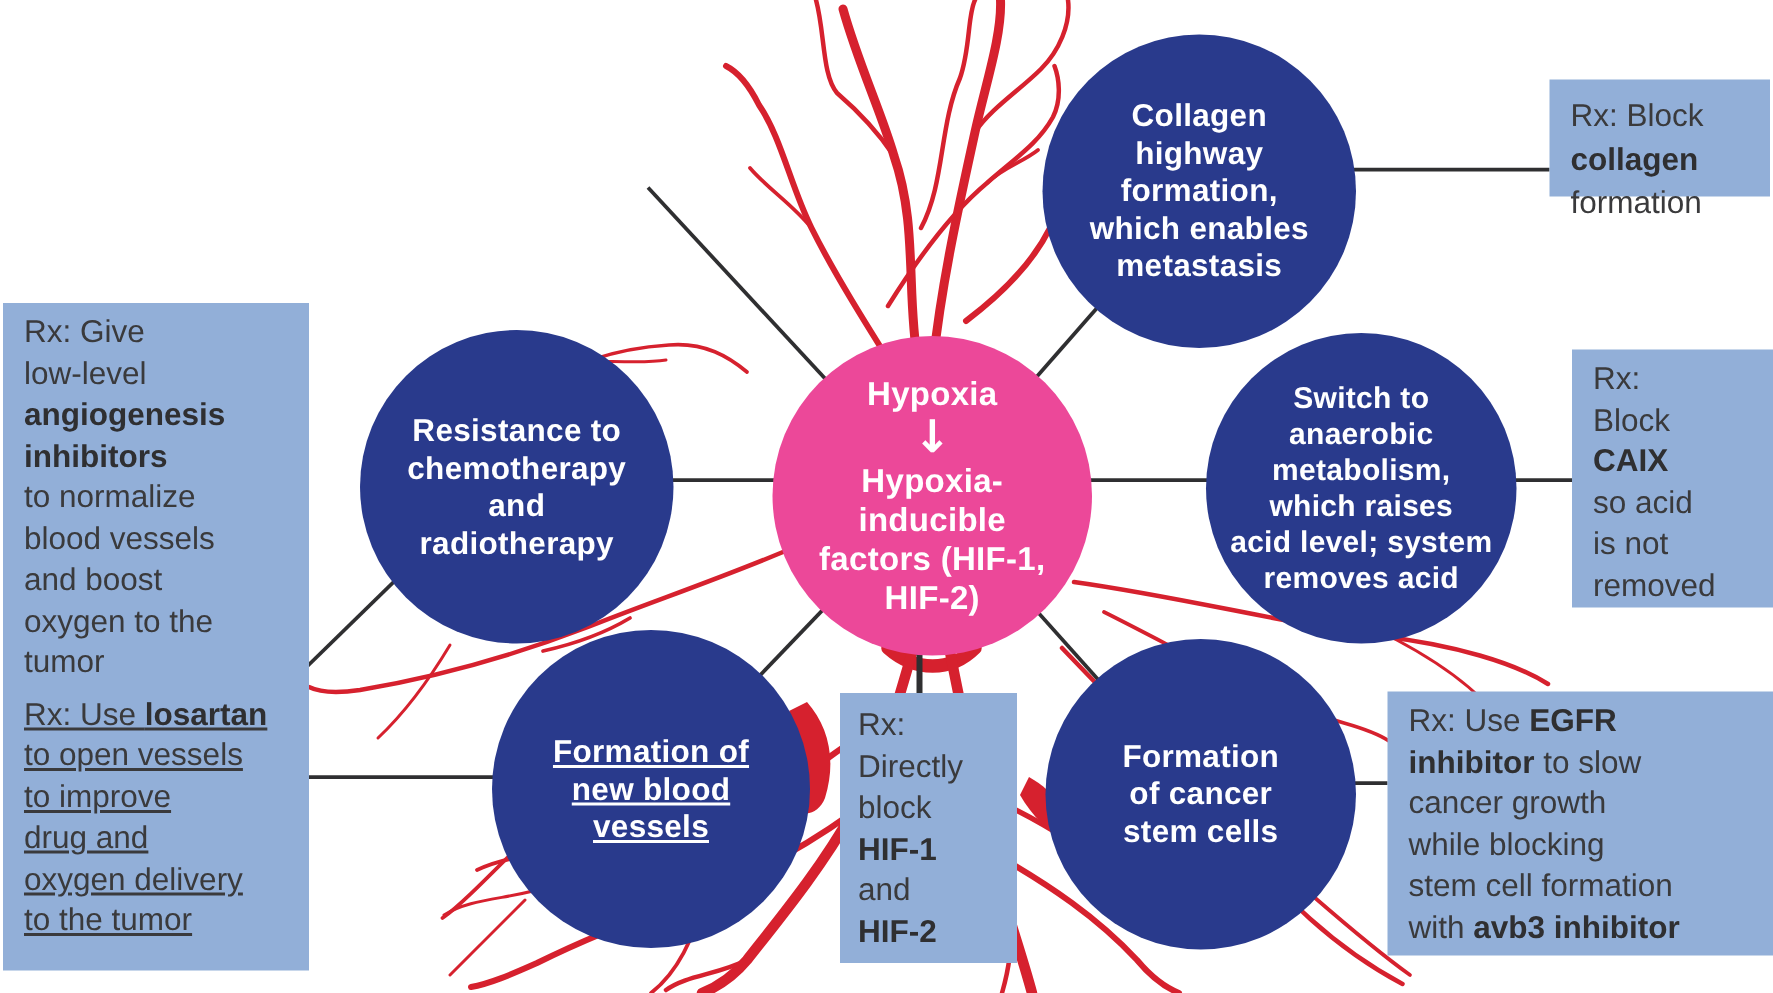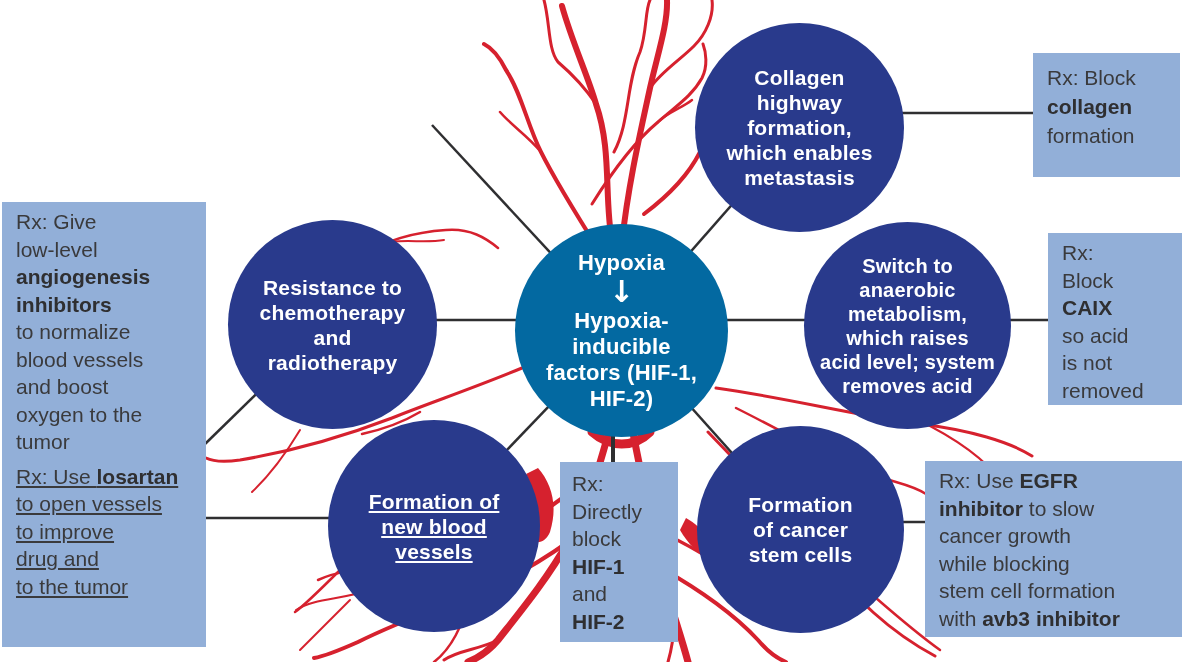--- a/index.html
+++ b/index.html
@@ -10,21 +10,21 @@
   #art{position:absolute;left:0;top:0;z-index:1;}
   .circle{
     position:absolute;border-radius:50%;background:#293A8C;color:#ffffff;
     display:flex;align-items:center;justify-content:center;text-align:center;
     z-index:3;
   }
   .ctext{
     white-space:pre-line;font-weight:700;font-size:21px;line-height:25px;
     letter-spacing:.2px;
   }
-  .circle.red{background:#0369a1;}
+  .circle.red{background:#ec4899;}
   .center-stack{display:flex;flex-direction:column;align-items:center;gap:2px;}
   .center-stack .ctext{font-size:22px;line-height:26px;}
   .arrow{
     font-family:"DejaVu Sans",sans-serif;font-size:30px;line-height:28px;
     font-weight:700;color:#fff;
   }
   .box{
     position:absolute;background:#92AFD8;color:#3A3A3C;z-index:3;
     font-size:21px;line-height:27.5px;padding:6px 14px;box-sizing:border-box;
   }
@@ -121,39 +121,39 @@
 of cancer
 stem cells</div>
   </div>
 
   <div class="circle" style="left:328px;top:420px;width:212px;height:212px;text-decoration:underline;">
     <div class="ctext">Formation of
 new blood
 vessels</div>
   </div>
 
-  <div class="circle" style="left:228px;top:220px;width:209px;height:209px;align-items:center;">
+  <div class="circle" style="left:240px;top:220px;width:209px;height:209px;align-items:center;">
     <div class="ctext">Resistance to
 chemotherapy
 and
 radiotherapy</div>
   </div>
 
   <div class="circle red" style="left:515px;top:224px;width:213px;height:213px;">
     <div class="center-stack">
       <div class="ctext">Hypoxia</div>
       <div class="arrow">↓</div>
       <div class="ctext">Hypoxia-
 inducible
 factors (HIF-1,
 HIF-2)</div>
     </div>
   </div>
 
-  <div class="box" style="left:1033px;top:53px;width:147px;height:124px;padding-top:10px;line-height:29px;">
+  <div class="box" style="left:1033px;top:53px;width:147px;height:78px;padding-top:10px;line-height:29px;">
     <div class="bline"><span>Rx: Block</span></div>
     <div class="bline"><span class="b">collagen</span></div>
     <div class="bline"><span>formation</span></div>
   </div>
 
   <div class="box" style="left:1048px;top:233px;width:134px;height:172px;">
     <div class="bline"><span>Rx:</span></div>
     <div class="bline"><span>Block</span></div>
     <div class="bline"><span class="b">CAIX</span></div>
     <div class="bline"><span>so acid</span></div>
@@ -189,17 +189,18 @@
       <div class="bline"><span>blood vessels</span></div>
       <div class="bline"><span>and boost</span></div>
       <div class="bline"><span>oxygen to the</span></div>
       <div class="bline"><span>tumor</span></div>
     </div>
     <div class="para2">
       <div class="bline"><span>Rx: Use </span><span class="b">losartan</span></div>
       <div class="bline"><span>to open vessels</span></div>
       <div class="bline"><span>to improve</span></div>
       <div class="bline"><span>drug and</span></div>
+      <div class="bline"><span>oxygen delivery</span></div>
       <div class="bline"><span>to the tumor</span></div>
     </div>
   </div>
 
 </div>
 
 </body></html>

